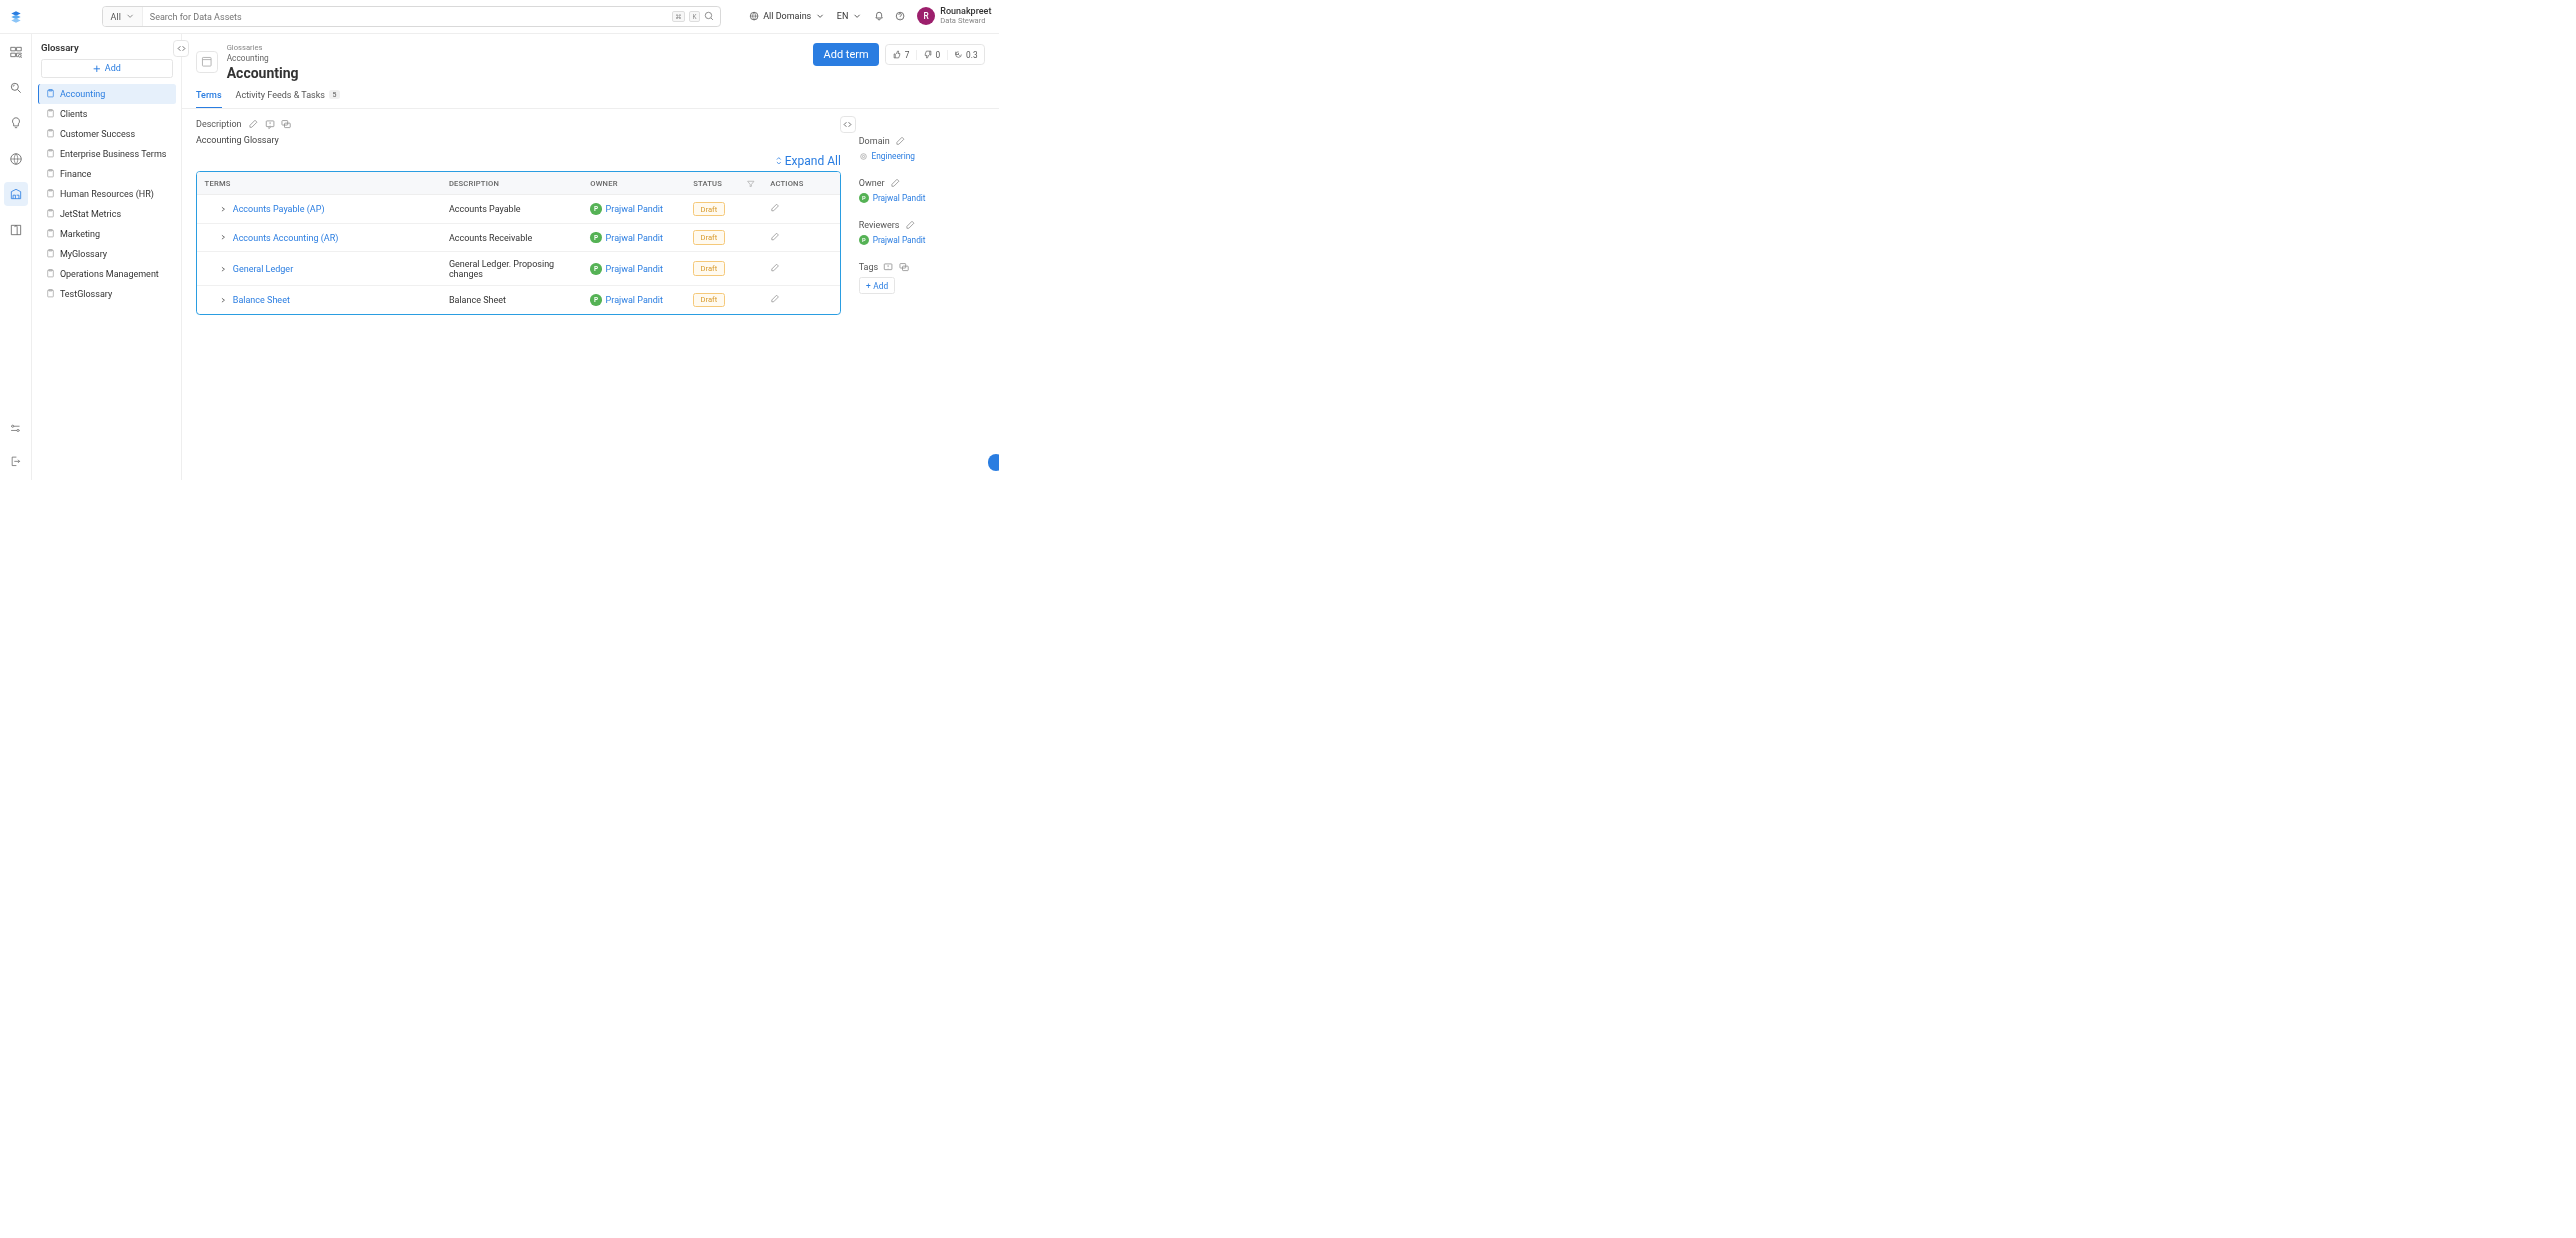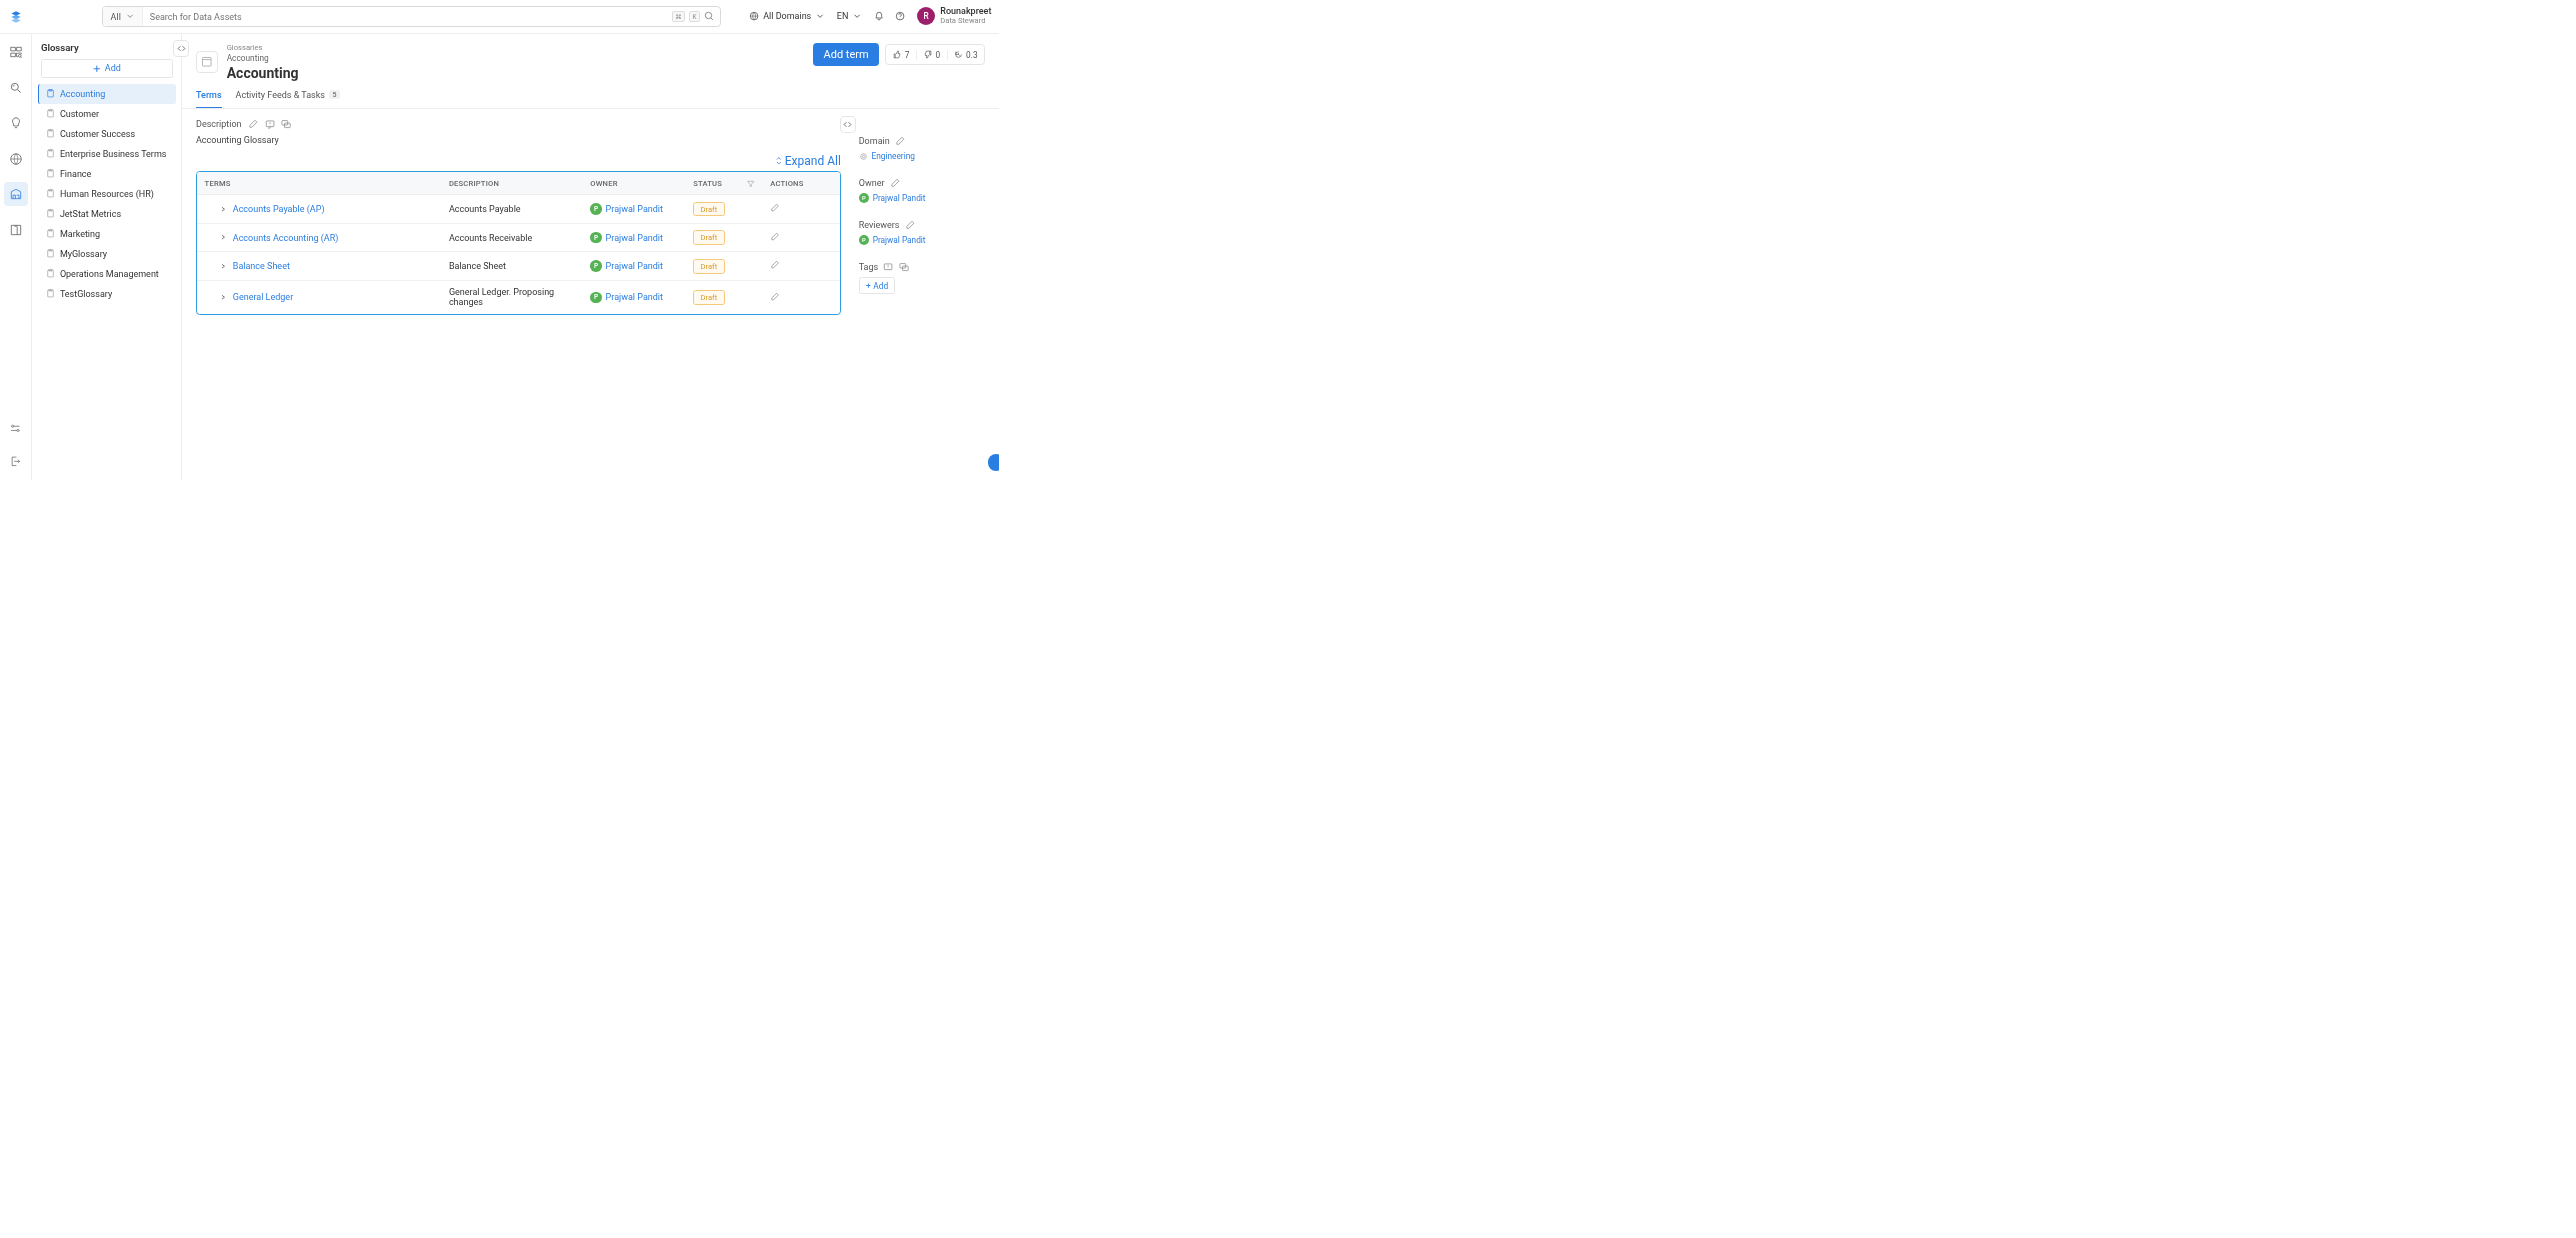--- a/index.html
+++ b/index.html
@@ -229,21 +229,21 @@
                 <rect x="3" y="2" width="10" height="12" rx="1" fill="none" stroke="currentColor" stroke-width="1.2"></rect>
                 <rect x="5" y="1" width="6" height="2.5" rx="0.5" fill="none" stroke="currentColor" stroke-width="1.2"></rect>
               </svg></span>
             <span>Accounting</span>
           </div>
           <div class="gl-item">
             <span class="gl-icon"><svg width="9" height="9" viewBox="0 0 16 16">
                 <rect x="3" y="2" width="10" height="12" rx="1" fill="none" stroke="currentColor" stroke-width="1.2"></rect>
                 <rect x="5" y="1" width="6" height="2.5" rx="0.5" fill="none" stroke="currentColor" stroke-width="1.2"></rect>
               </svg></span>
-            <span>Customer</span>
+            <span>Clients</span>
           </div>
           <div class="gl-item">
             <span class="gl-icon"><svg width="9" height="9" viewBox="0 0 16 16">
                 <rect x="3" y="2" width="10" height="12" rx="1" fill="none" stroke="currentColor" stroke-width="1.2"></rect>
                 <rect x="5" y="1" width="6" height="2.5" rx="0.5" fill="none" stroke="currentColor" stroke-width="1.2"></rect>
               </svg></span>
             <span>Customer Success</span>
           </div>
           <div class="gl-item">
             <span class="gl-icon"><svg width="9" height="9" viewBox="0 0 16 16">
@@ -449,48 +449,48 @@
                   </tr>
                   <tr>
                     <td>
                       <div class="term-cell">
                         <span class="indent"></span>
                         <span class="caret">
                           <svg width="6.4" height="6.4" viewBox="0 0 10 10">
                             <path d="M3 2l4 3-4 3" fill="none" stroke="#666" stroke-width="1.4"></path>
                           </svg>
                         </span>
-                        <a class="term-link">Balance Sheet</a>
-                      </div>
-                    </td>
-                    <td>Balance Sheet</td>
+                        <a class="term-link">General Ledger</a>
+                      </div>
+                    </td>
+                    <td>General Ledger. Proposing changes</td>
                     <td>
                       <div class="owner-cell">
                         <span class="owner-avatar" style="background:#55b255">P</span>
                         <span>Prajwal Pandit</span>
                       </div>
                     </td>
                     <td><span class="status-badge">Draft</span></td>
                     <td><span class="action-icon"><svg width="9.6" height="9.6" viewBox="0 0 16 16">
                           <path d="M11 2l3 3-8 8H3v-3z" fill="none" stroke="#888" stroke-width="1.2"></path>
                         </svg></span></td>
                   </tr>
                   <tr>
                     <td>
                       <div class="term-cell">
                         <span class="indent"></span>
                         <span class="caret">
                           <svg width="6.4" height="6.4" viewBox="0 0 10 10">
                             <path d="M3 2l4 3-4 3" fill="none" stroke="#666" stroke-width="1.4"></path>
                           </svg>
                         </span>
-                        <a class="term-link">General Ledger</a>
-                      </div>
-                    </td>
-                    <td>General Ledger. Proposing changes</td>
+                        <a class="term-link">Balance Sheet</a>
+                      </div>
+                    </td>
+                    <td>Balance Sheet</td>
                     <td>
                       <div class="owner-cell">
                         <span class="owner-avatar" style="background:#55b255">P</span>
                         <span>Prajwal Pandit</span>
                       </div>
                     </td>
                     <td><span class="status-badge">Draft</span></td>
                     <td><span class="action-icon"><svg width="9.6" height="9.6" viewBox="0 0 16 16">
                           <path d="M11 2l3 3-8 8H3v-3z" fill="none" stroke="#888" stroke-width="1.2"></path>
                         </svg></span></td>

